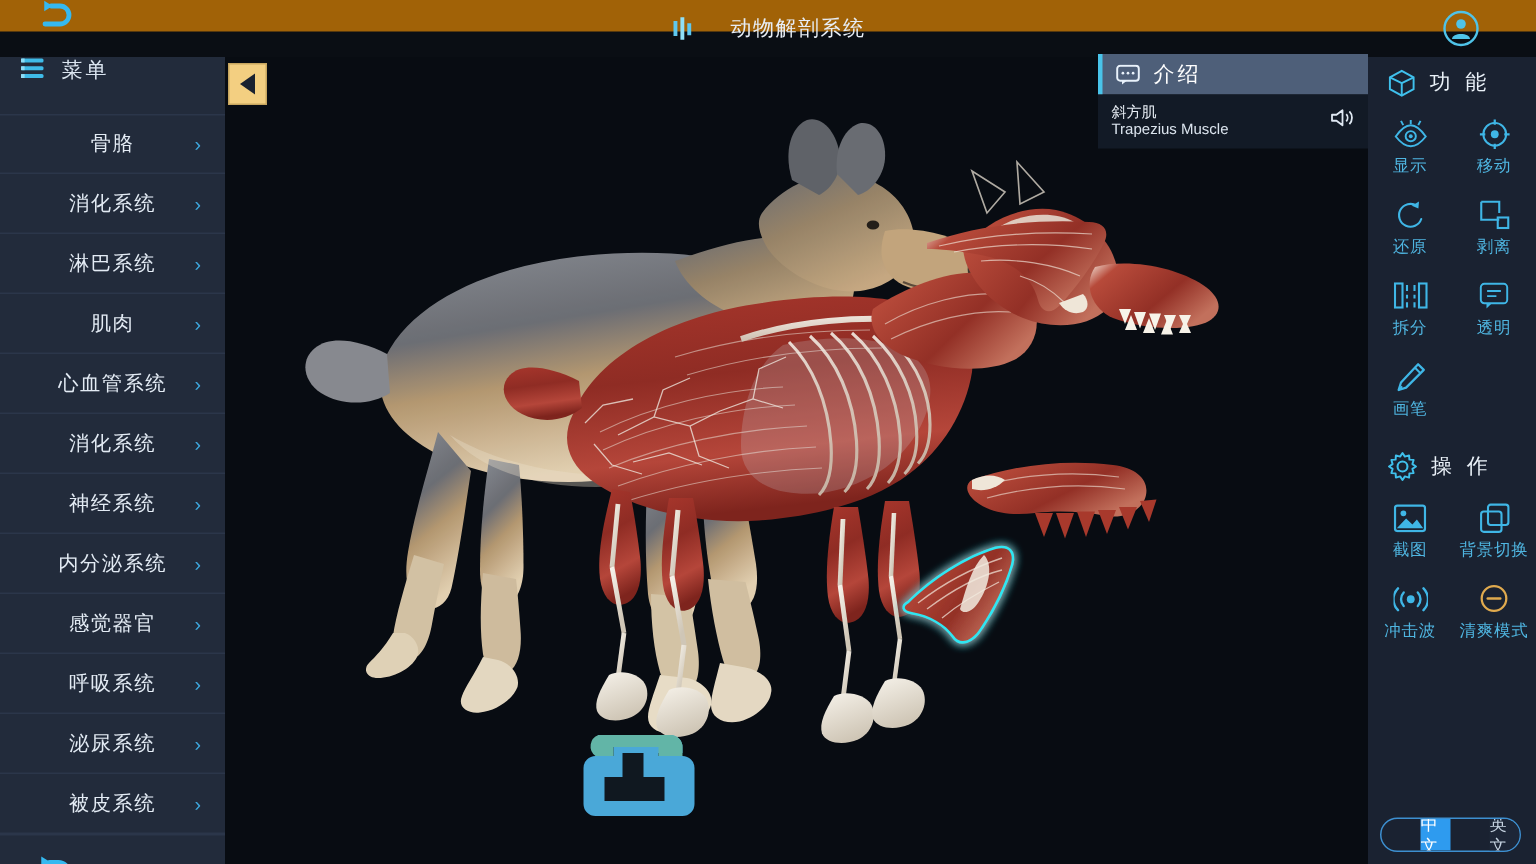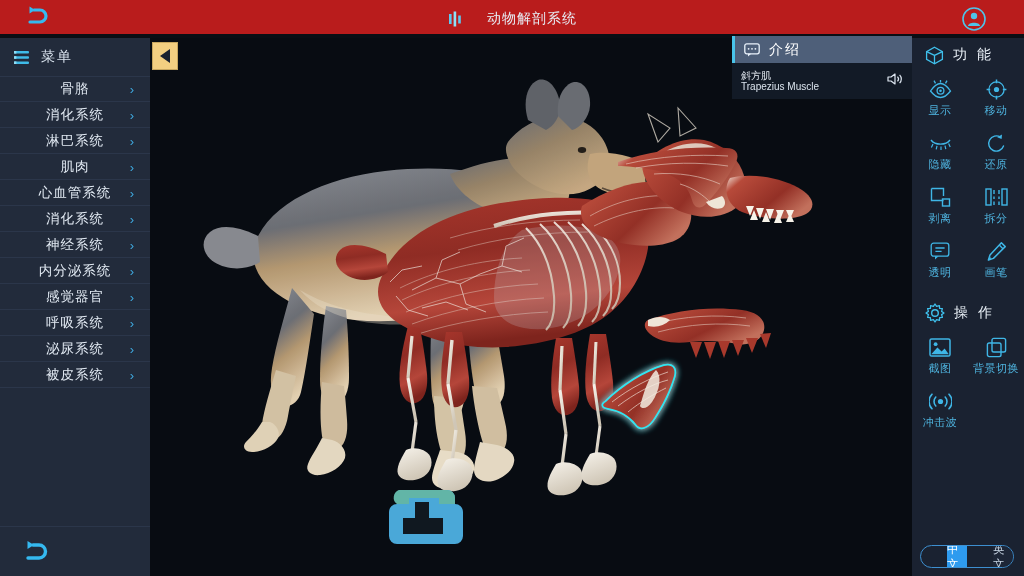--- a/index.html
+++ b/index.html
@@ -11,22 +11,22 @@
   }
   #app {
     position: relative;
     width: 1024px; height: 576px;
     background: #0a0e14;
   }
 
   
   .topbar {
     position: absolute; left: 0; top: 0;
-    width: 1024px; height: 34px;
-    background: #b91c1c;
+    width: 1024px; height: 21px;
+    background: #a16207;
     display: flex; align-items: center;
     z-index: 30;
   }
   .topbar-back {
     width: 70px; height: 38px;
     display: flex; align-items: center; justify-content: center;
     cursor: pointer;
   }
   .topbar-center {
     position: absolute; left: 0; right: 0; top: 0; height: 38px;
@@ -44,31 +44,31 @@
 
   
   .sidebar {
     position: absolute; left: 0; top: 38px;
     width: 150px; height: 538px;
     background: #222b3b;
     display: flex; flex-direction: column;
     z-index: 20;
   }
   .sidebar-head {
-    height: 38px; display: flex; align-items: center;
+    height: 38px; display: flex; 
     gap: 10px; padding-left: 14px;
     flex: 0 0 auto;
   }
   .sidebar-head-label {
     color: #dbe5f0; font-size: 14px; letter-spacing: 2px;
   }
   .sidebar-list { flex: 1 1 auto; }
   .sidebar-item {
     position: relative;
-    height: 26px;
+    height: 40px;
     display: flex; align-items: center; justify-content: center;
     cursor: pointer;
     border-bottom: 1px solid #2c3purple;
     border-bottom: 1px solid #2b364a;
   }
   .sidebar-item:first-child { border-top: 1px solid #2b364a; }
   .sidebar-item-label {
     color: #e3ebf4; font-size: 13.5px; letter-spacing: 1px;
   }
   .sidebar-item-chev {
@@ -666,29 +666,20 @@
         <span class="rp-tool-icon">
           <svg width="21" height="21" viewBox="0 0 21 21">
             <circle cx="10.5" cy="10.5" r="7.6" fill="none" stroke="#3fb6e6" stroke-width="1.3"></circle>
             <circle cx="10.5" cy="10.5" r="2.6" fill="#3fb6e6"></circle>
             <path d="M10.5 0.6 V4.2 M10.5 16.8 V20.4 M0.6 10.5 H4.2 M16.8 10.5 H20.4" stroke="#3fb6e6" stroke-width="1.5"></path>
           </svg>
         </span>
         <span class="rp-tool-label">移动</span>
       </div>
 
-      <div class="rp-tool">
-        <span class="rp-tool-icon">
-          <svg width="23" height="16" viewBox="0 0 23 16">
-            <path d="M2 5 C6 10.5 17 10.5 21 5" fill="none" stroke="#3fb6e6" stroke-width="1.4"></path>
-            <path d="M4 9 L2.4 12.6 M8 10.8 L7.2 14.4 M12 11.4 L12 15 M16 10.6 L16.8 14.2 M19.6 8.6 L21.2 12" stroke="#3fb6e6" stroke-width="1.2"></path>
-          </svg>
-        </span>
-        <span class="rp-tool-label">隐藏</span>
-      </div>
 
       <div class="rp-tool">
         <span class="rp-tool-icon">
           <svg width="21" height="20" viewBox="0 0 21 20">
             <path d="M17.5 13 A7.6 7.6 0 1 1 14.5 4.2" fill="none" stroke="#3fb6e6" stroke-width="1.4" stroke-linecap="round"></path>
             <path d="M16 1.4 L15.6 6 L11.2 4.2 Z" fill="#3fb6e6"></path>
           </svg>
         </span>
         <span class="rp-tool-label">还原</span>
       </div>
@@ -775,20 +766,29 @@
             <circle cx="11.5" cy="9.5" r="2.6" fill="#3fb6e6"></circle>
             <path d="M6.8 5 A6.6 6.6 0 0 0 6.8 14" fill="none" stroke="#3fb6e6" stroke-width="1.6" stroke-linecap="round"></path>
             <path d="M16.2 5 A6.6 6.6 0 0 1 16.2 14" fill="none" stroke="#3fb6e6" stroke-width="1.6" stroke-linecap="round"></path>
             <path d="M3 2.2 A10.4 10.4 0 0 0 3 16.8" fill="none" stroke="#3fb6e6" stroke-width="1.6" stroke-linecap="round"></path>
             <path d="M20 2.2 A10.4 10.4 0 0 1 20 16.8" fill="none" stroke="#3fb6e6" stroke-width="1.6" stroke-linecap="round"></path>
           </svg>
         </span>
         <span class="rp-tool-label">冲击波</span>
       </div>
 
+      <div class="rp-tool">
+        <span class="rp-tool-icon">
+          <svg width="20" height="20" viewBox="0 0 20 20">
+            <circle cx="10" cy="10" r="8.2" fill="none" stroke="#e0aa4e" stroke-width="1.5"></circle>
+            <path d="M5.8 10 H14.2" stroke="#e0aa4e" stroke-width="1.6" stroke-linecap="round"></path>
+          </svg>
+        </span>
+        <span class="rp-tool-label">清爽模式</span>
+      </div>
     </div>
   </div>
 
   <div class="lang-toggle">
     <div class="lang-btn active">中文</div>
     <div class="lang-btn inactive">英文</div>
   </div>
 
 </div>
 

